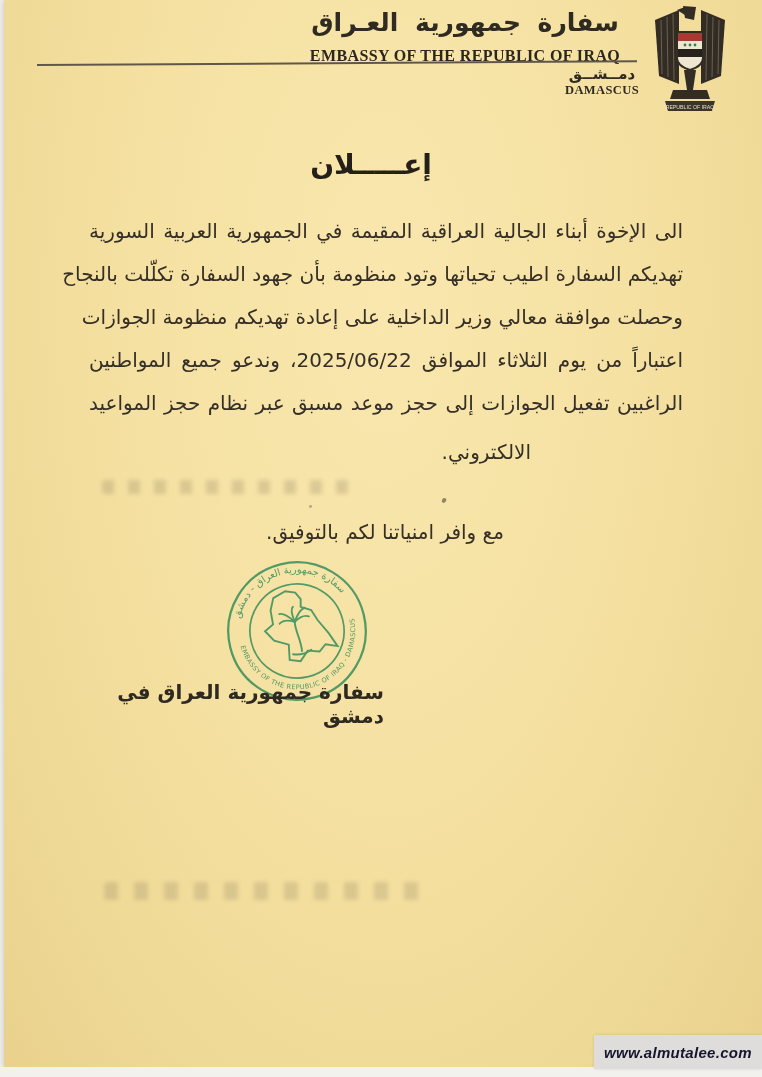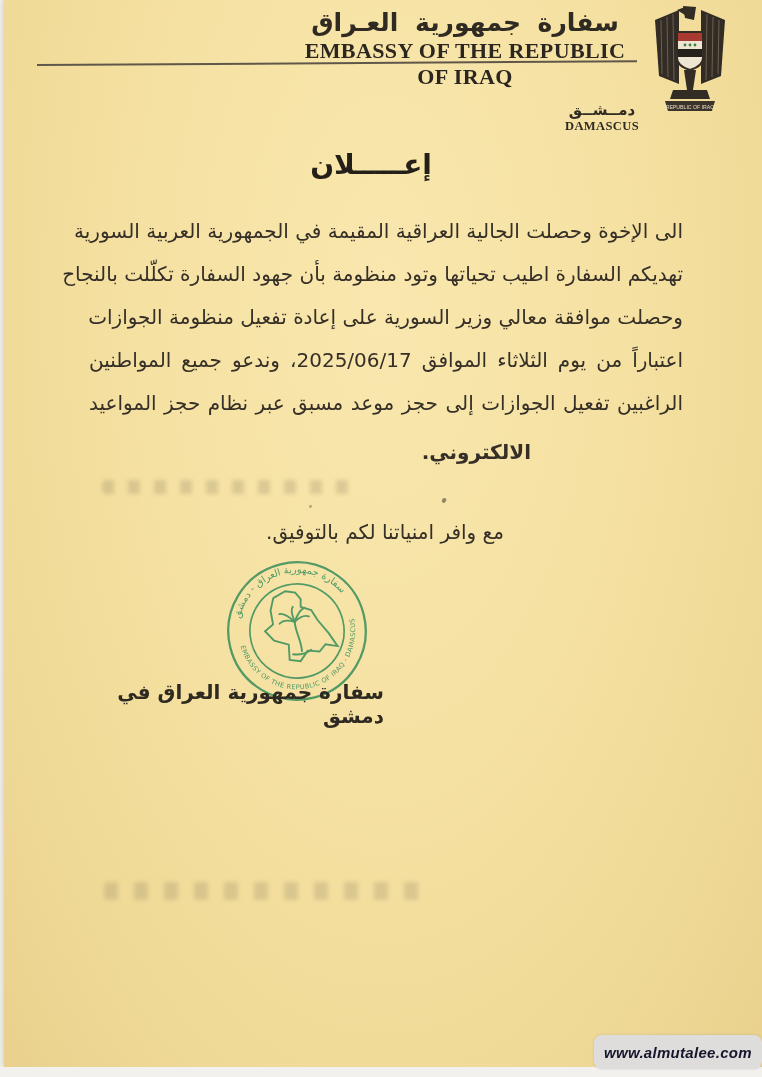--- a/index.html
+++ b/index.html
@@ -13,46 +13,45 @@
     position:absolute;left:4px;top:0;right:0;bottom:10px;
     background:radial-gradient(ellipse at 50% 28%, #f9e7ae 0%, #f5e1a2 45%, #efd996 78%, #e9d18d 100%);
     box-shadow:0 0 6px rgba(0,0,0,.18);
   }
   
   .hdr-block{
     position:absolute;top:8px;right:132px;width:330px;text-align:center;
     color:#2f2a22;
   }
   .hdr-ar{font-size:25px;font-weight:bold;word-spacing:8px;line-height:30px;direction:rtl;}
-  .hdr-en{font-family:"Liberation Serif",serif;font-size:22px;font-weight:bold;letter-spacing:.4px;margin-top:0px;color:#2b261f;}
+  .hdr-en{font-family:"Liberation Serif",serif;font-size:16px;font-weight:bold;letter-spacing:.4px;margin-top:9px;color:#2b261f;}
   .hdr-rule{
     position:absolute;left:33px;top:64px;width:600px;height:0;
     border-top:2px solid #5f584a;transform:rotate(-.35deg);transform-origin:left center;
   }
-  .city-block{position:absolute;top:66px;left:553px;width:90px;text-align:center;color:#2f2a22;margin-top:36px;}
+  .city-block{position:absolute;top:66px;left:553px;width:90px;text-align:center;color:#2f2a22;}
   .city-ar{font-size:15px;font-weight:bold;direction:rtl;line-height:17px;}
   .city-en{font-family:"Liberation Serif",serif;font-size:12.5px;font-weight:bold;letter-spacing:.4px;text-align:center;}
   
   .emblem{position:absolute;left:645px;top:4px;width:82px;height:112px;}
   
   .title{
     position:absolute;top:148px;left:0;width:762px;text-align:center;
     transform:translateX(-14px);
     font-size:28px;font-weight:bold;color:#241f19;direction:rtl;
   }
   .body-wrap{position:absolute;left:85px;top:210px;width:594px;}
   .body-line{
     direction:rtl;font-size:20px;line-height:43px;height:43px;
     color:#352f27;text-align:justify;text-align-last:justify;
     white-space:nowrap;
   }
   .body-line.last{
     text-align:right;text-align-last:right;padding-right:152px;margin-top:6px;
     white-space:normal;
-    font-weight:bold;
   }
   .closing{
     position:absolute;top:520px;left:0;width:762px;text-align:center;
     font-size:20px;color:#352f27;direction:rtl;
   }
   .signature{
     position:absolute;top:680px;left:72px;width:308px;text-align:right;
     font-size:20px;font-weight:bold;color:#2e2921;direction:rtl;z-index:3;
   }
   
@@ -67,21 +66,20 @@
   .ghost-b{left:100px;top:882px;width:320px;height:18px;
     background:repeating-linear-gradient(90deg, rgba(104,94,74,.65) 0 14px, transparent 14px 30px);}
   .speck{position:absolute;width:4px;height:5px;background:#5c5240;border-radius:50% 40% 60% 50%;opacity:.65;}
   .speck-a{left:438px;top:498px;transform:rotate(30deg);}
   .speck-b{left:305px;top:505px;width:3px;height:3px;opacity:.4;}
   
   .wm-strip{
     position:absolute;left:594px;top:1035px;width:168px;height:34px;
     background:#dedddb;display:flex;align-items:center;justify-content:center;z-index:4;
     box-shadow:0 0 3px rgba(0,0,0,.12);
-    border-radius:8px;
   }
   .wm-text{
     font-family:"Liberation Sans",sans-serif;font-style:italic;font-weight:bold;
     font-size:15px;color:#15152c;letter-spacing:.3px;
   }
   .scan-strip-bottom{position:absolute;left:0;bottom:0;width:762px;height:10px;background:#f2f1ed;}
 </style>
 </head>
 <body>
 
@@ -124,24 +122,24 @@
 
     <polygon points="24,86 58,86 61,95 21,95" fill="#322c24"></polygon>
 
     <path d="M16,97 h50 l-3,10 h-44 Z" fill="#3b342b"></path>
     <text x="41" y="104.5" text-anchor="middle" font-size="5.2" fill="#e9dcc1" font-family="Liberation Sans, sans-serif">REPUBLIC OF IRAQ</text>
   </svg>
 
   <div class="title">إعـــــلان</div>
 
   <div class="body-wrap">
-    <div class="body-line">الى الإخوة وحصلت الجالية العراقية المقيمة في الجمهورية العربية السورية</div>
+    <div class="body-line">الى الإخوة أبناء الجالية العراقية المقيمة في الجمهورية العربية السورية</div>
     <div class="body-line">تهديكم السفارة اطيب تحياتها وتود منظومة بأن جهود السفارة تكلّلت بالنجاح</div>
-    <div class="body-line">وحصلت موافقة معالي وزير السورية على إعادة تفعيل منظومة الجوازات</div>
-    <div class="body-line">اعتباراً من يوم الثلاثاء الموافق 2025/06/17، وندعو جميع المواطنين</div>
+    <div class="body-line">وحصلت موافقة معالي وزير الداخلية على إعادة تهديكم منظومة الجوازات</div>
+    <div class="body-line">اعتباراً من يوم الثلاثاء الموافق 2025/06/22، وندعو جميع المواطنين</div>
     <div class="body-line">الراغبين تفعيل الجوازات إلى حجز موعد مسبق عبر نظام حجز المواعيد</div>
     <div class="body-line last">الالكتروني.</div>
   </div>
 
   <div class="closing">مع وافر امنياتنا لكم بالتوفيق.</div>
 
   <svg class="stamp" viewBox="-85 -85 170 170">
     <defs>
       <path id="arcTop" d="M -62,0 A 62 62 0 0 1 62,0" fill="none"></path>
       <path id="arcBottom" d="M -62,0 A 62 62 0 0 0 62,0" fill="none"></path>

